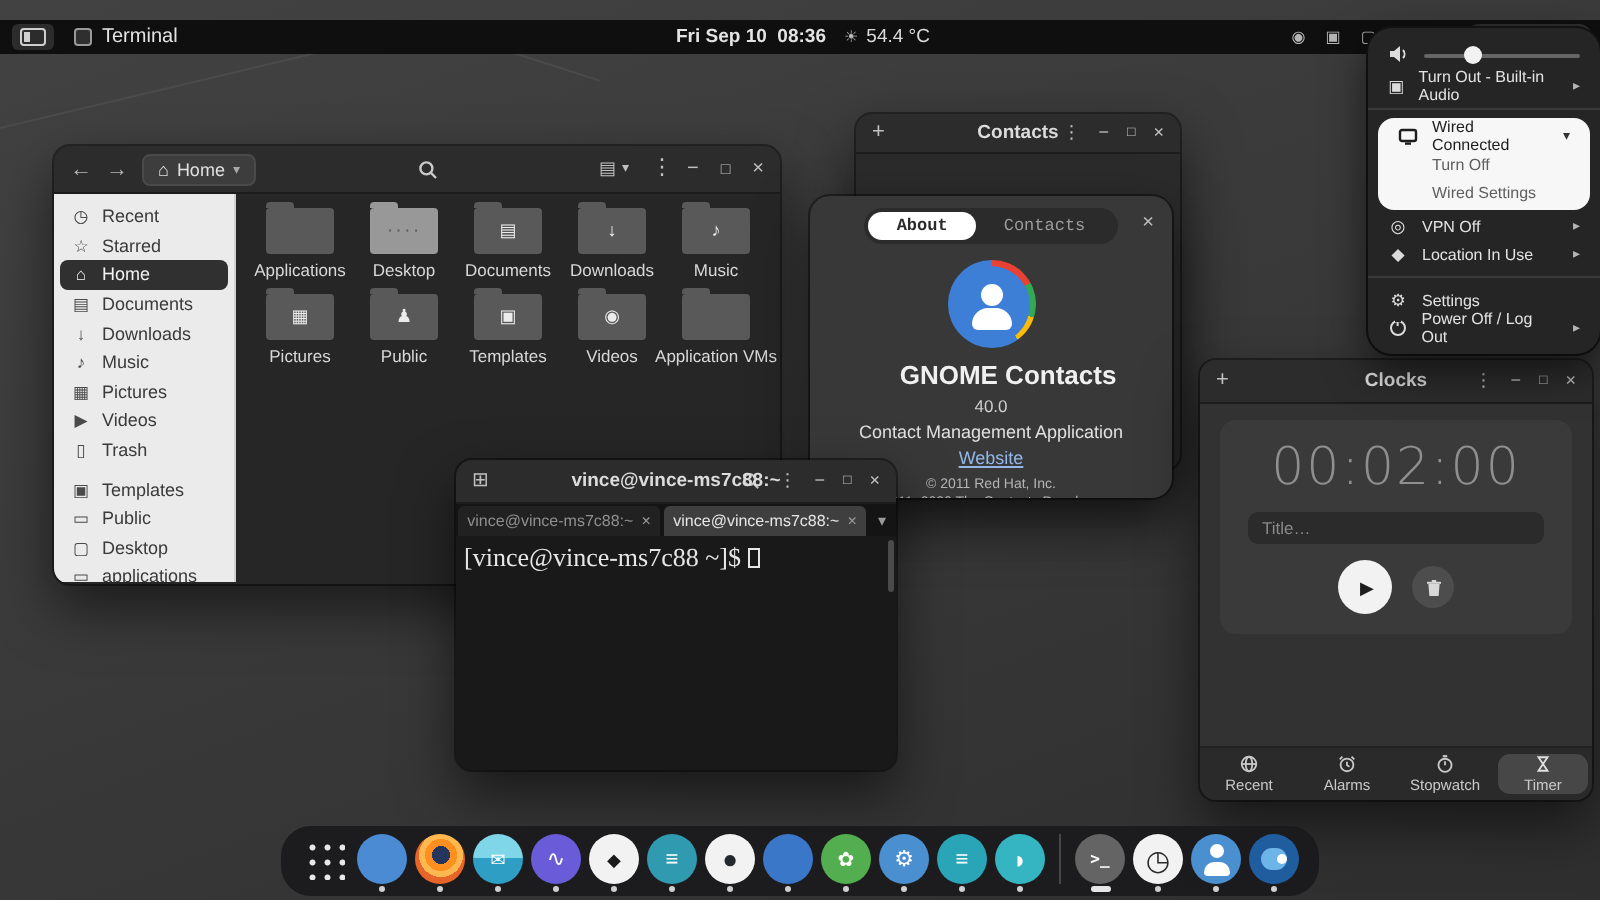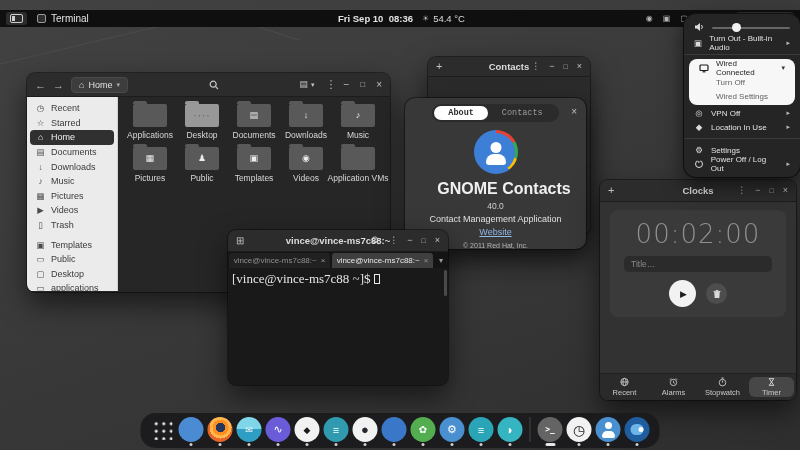--- a/index.html
+++ b/index.html
@@ -76,21 +76,21 @@
   .segmented { display:inline-flex; background:#2b2b2b; border-radius:11px; padding:2px;font-family:Liberation Mono, monospace; }
   .seg { font-size:8.5px; color:#9c9c9c; padding:2px 14px; border-radius:9px; }
   .seg.active { background:#ffffff; color:#2b2b2b; font-weight:bold; }
   .about-close { position:absolute; right:9px; top:8px; font-size:10px; color:#c0c0c0; }
   .about-body { display:flex; flex-direction:column; align-items:center; text-align:center; }
   .about-icon { width:44px; height:44px; border-radius:50%; margin-top:6px; position:relative;
                 background:conic-gradient(from 0deg,#e94235 5% 17%,#34a853 17% 30%,#fbbc05 30% 40%,#3d7fd6 40% 105%); }
   .about-icon-inner { position:absolute; inset:2.5px; border-radius:50%; background:#3d7fd6; }
   .ph { position:absolute; left:50%; top:9px; transform:translateX(-50%); width:11px; height:11px; background:#fff; border-radius:50%; }
   .pb { position:absolute; left:50%; bottom:7px; transform:translateX(-50%); width:20px; height:11px; background:#fff; border-radius:8px 8px 3px 3px; }
-  .app-name { margin-top:6px; font-size:16px; font-weight:bold; color:#f0f0f0;padding-left:17px; }
+  .app-name { margin-top:6px; font-size:13px; font-weight:bold; color:#f0f0f0;padding-left:17px; }
   .app-ver { margin-top:3px; font-size:8.5px; color:#cfcfcf; }
   .app-desc { margin-top:3px; font-size:9px; color:#e0e0e0; }
   .app-link { margin-top:3px; font-size:9px; color:#92b7e8; text-decoration:underline; }
   .copyrights { margin-top:4px; font-size:7px; color:#b5b5b5; line-height:1.35; }
 
   
   #terminal { left:228px; top:230px; width:220px; height:155px; background:#191919; display:flex; flex-direction:column; }
   #terminal .titlebar { height:22px; }
   .tabbar { height:16px; background:#141414; display:flex; align-items:stretch; }
   .ttab { flex:1; display:flex; align-items:center; justify-content:center; gap:4px; font-size:8px; color:#8f8f8f; background:#212121; margin:1px 1px 0; border-radius:3px 3px 0 0; }

